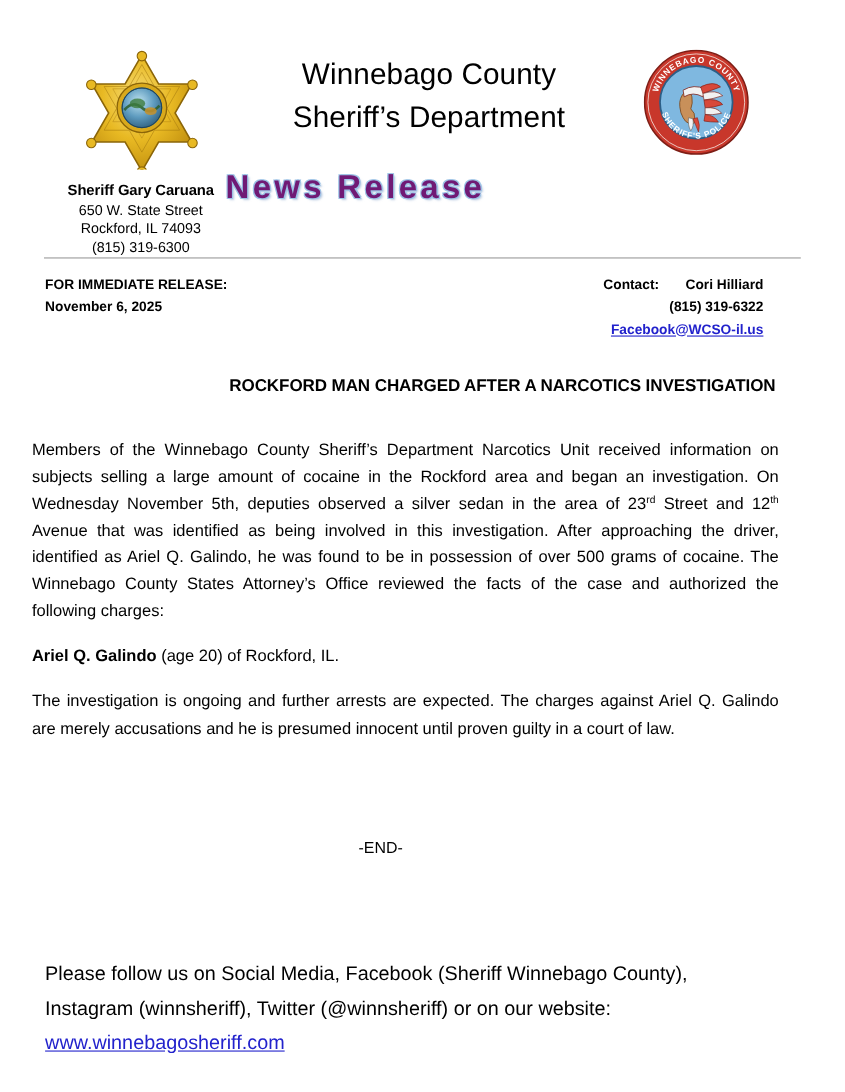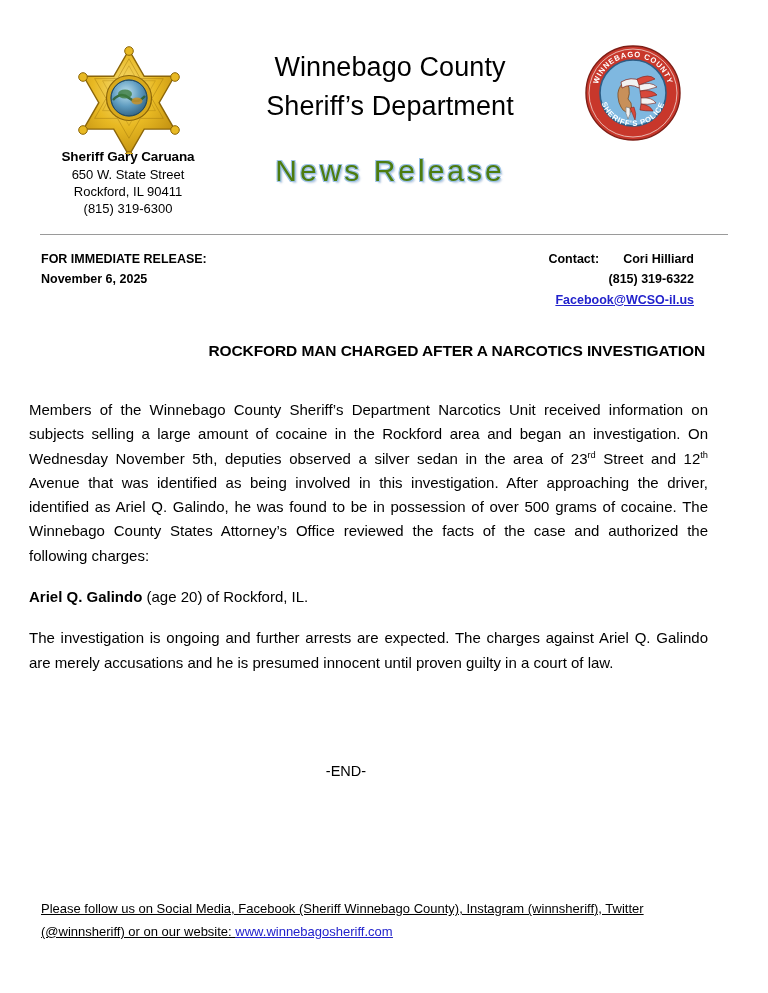--- a/index.html
+++ b/index.html
@@ -42,20 +42,21 @@
     left: 38px;
     top: 148px;
     width: 180px;
     text-align: center;
     line-height: 1.32;
   }
   .agency-name {
     font-size: 13.5px;
     font-weight: bold;
     letter-spacing: -0.1px;
+    margin-top: 16px;
   }
   .agency-line {
     font-size: 13px;
   }
 
   .title-block {
     position: absolute;
     left: 205px;
     top: 48px;
     width: 370px;
@@ -67,25 +68,25 @@
     line-height: 1.45;
     letter-spacing: 0.1px;
     white-space: nowrap;
   }
 
   .news-release {
     position: absolute;
     left: 205px;
     top: 154px;
     width: 370px;
-    text-align: center;
+    text-align: left;
     font-size: 30px;
-    font-weight: normal;
+    font-weight: bold;
     letter-spacing: 3px;
-    color: #4d7c0f;
+    color: #701a75;
     text-shadow:
       -1px -1px 0 #9DC3E6,
        1px -1px 0 #9DC3E6,
       -1px  1px 0 #9DC3E6,
        1px  1px 0 #9DC3E6,
        2px  2px 2px rgba(130,160,200,0.55);
   }
 
   .patch-logo {
     position: absolute;
@@ -177,25 +178,24 @@
     top: 763px;
     width: 692px;
     text-align: center;
     font-size: 14.5px;
   }
 
   
   .footer {
     position: absolute;
     left: 41px;
-    top: 898px;
+    top: 870px;
     width: 660px;
-    font-size: 13px;
+    font-size: 18px;
     line-height: 1.75;
-    text-decoration: underline;
   }
   .footer .link {
     color: #2222CC;
   }
 </style>
 </head>
 <body>
 
 <div class="page">
 
@@ -235,21 +235,21 @@
         <path d="M40 58 Q48 49 56 56 Q64 63 72 54" fill="none" stroke="#2C5E2C" stroke-width="2.4" opacity="0.85"></path>
         <ellipse cx="52" cy="52" rx="7" ry="4.5" fill="#3C7A3C" opacity="0.8"></ellipse>
         <ellipse cx="64" cy="59" rx="5.5" ry="3.6" fill="#C8922A" opacity="0.85"></ellipse>
         <circle cx="56" cy="56" r="18" fill="none" stroke="#1C4055" stroke-width="0.8"></circle>
       </svg>
     </div>
 
     <div class="agency-block">
       <div class="agency-name">Sheriff Gary Caruana</div>
       <div class="agency-line">650 W. State Street</div>
-      <div class="agency-line">Rockford, IL 90411</div>
+      <div class="agency-line">Rockford, IL 74093</div>
       <div class="agency-line">(815) 319-6300</div>
     </div>
 
     <div class="title-block">
       <div class="title-line">Winnebago County</div>
       <div class="title-line">Sheriff’s Department</div>
     </div>
 
     <div class="news-release">News Release</div>
 

